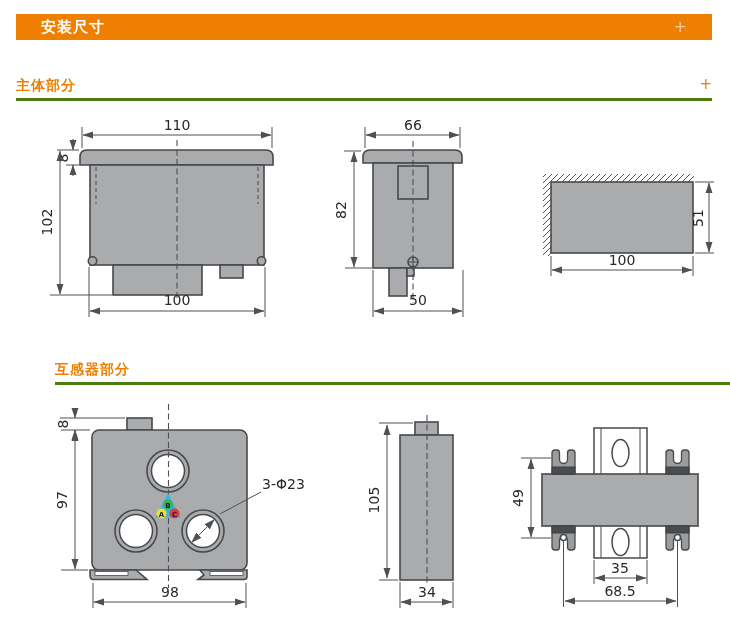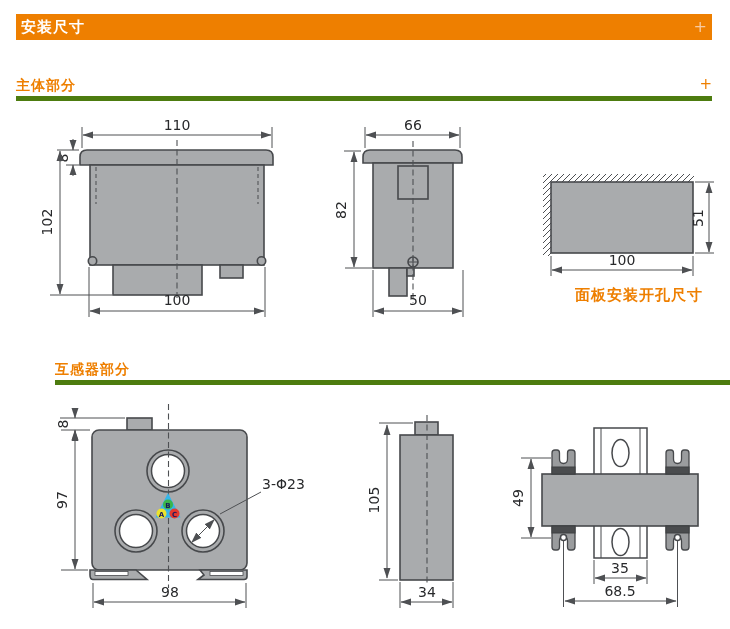--- a/index.html
+++ b/index.html
@@ -1,23 +1,23 @@
 <!DOCTYPE html>
 <html><head>
 <meta charset="utf-8">
 <style>
   html,body{margin:0;padding:0;background:#fff;}
   .page{position:relative;width:730px;height:629px;background:#fff;overflow:hidden;
         font-family:"DejaVu Sans",sans-serif;}
   .topbar{position:absolute;left:16px;top:14px;width:696px;height:26px;background:#EE7F00;
-          display:flex;align-items:center;box-sizing:border-box;padding:0 5px;}
+          display:flex;align-items:center;box-sizing:border-box;padding:0 25px;}
   .topbar-title{color:#fff;font-size:15px;font-weight:bold;letter-spacing:1px;}
   .topbar-plus{margin-left:auto;color:#F8CBA0;font-size:16px;line-height:1;cursor:pointer;}
   .sechead{position:absolute;left:16px;width:696px;height:24px;display:flex;align-items:flex-start;
-           border-bottom:5px solid #4d7c0f;box-sizing:border-box;}
+           border-bottom:3px solid #4d7c0f;box-sizing:border-box;}
   .sec-title{color:#EE7F00;font-size:14px;font-weight:bold;letter-spacing:1px;}
   .sec-plus{margin-left:auto;color:#EE7F00;font-size:15px;line-height:1;cursor:pointer;}
   .cutout-caption{position:absolute;left:556px;top:286px;width:166px;text-align:center;
                   color:#EE7F00;font-size:15px;font-weight:bold;letter-spacing:1px;}
   svg.draw{position:absolute;left:0;top:0;}
   .part{fill:#A9ABAD;stroke:#47494C;stroke-width:1.6;}
   .clipgray{fill:#9A9C9E;stroke:#47494C;stroke-width:1.3;}
   .clipdark{fill:#4A4C4E;stroke:#3E4042;stroke-width:1;}
   .railw{fill:#FFFFFF;stroke:#47494C;stroke-width:1.5;}
   .hole{fill:#FFFFFF;stroke:#47494C;stroke-width:1.5;}
@@ -43,21 +43,20 @@
   <div class="sechead" style="top:77px;">
     <span class="sec-title">主体部分</span>
     <span class="sec-plus">+</span>
   </div>
 
   <div class="sechead" style="top:361px;margin-left:39px;">
     <span class="sec-title">互感器部分</span>
     <span class="sec-plus">+</span>
   </div>
 
-  <div class="cutout-caption">面板安装开孔尺寸</div>
 
   <svg class="draw" width="730" height="629" viewBox="0 0 730 629">
     <defs>
       <marker id="arr" viewBox="0 0 10 8" markerWidth="11" markerHeight="9" refX="9.5" refY="4" orient="auto-start-reverse" markerUnits="userSpaceOnUse">
         <path d="M10,4 L0,0.7 L0,7.3 Z" fill="#4E5053"></path>
       </marker>
       <pattern id="hatch" width="6" height="6" patternUnits="userSpaceOnUse">
         <line x1="0" y1="6" x2="6" y2="0" stroke="#4E5053" stroke-width="1"></line>
       </pattern>
     </defs>

